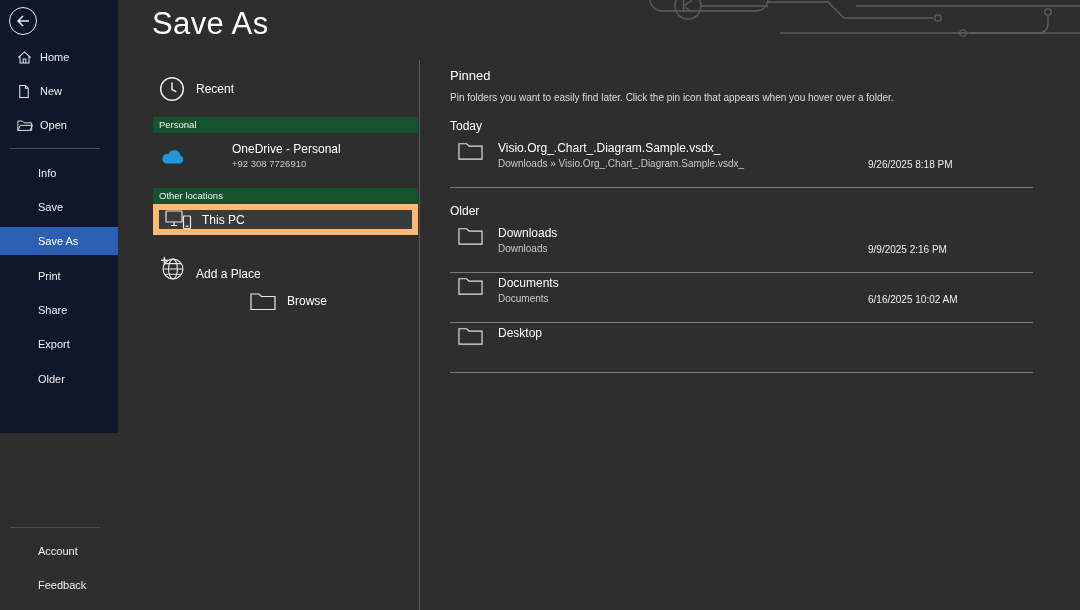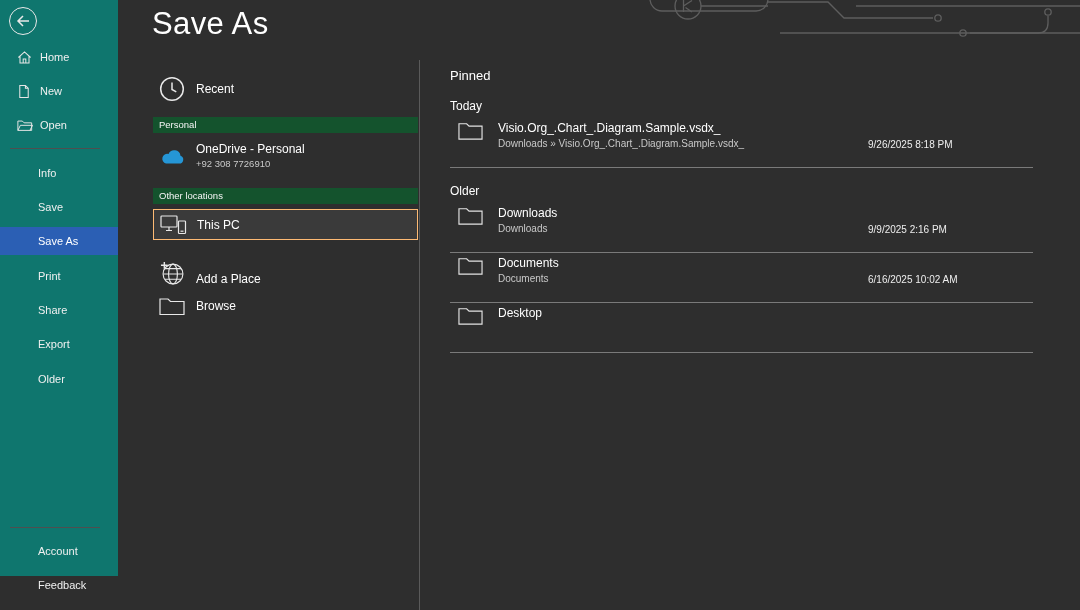--- a/index.html
+++ b/index.html
@@ -5,45 +5,45 @@
   html,body{margin:0;padding:0;}
   body{
     width:1080px;height:610px;position:relative;overflow:hidden;
     background:#2e2e2e;color:#f2f2f2;
     font-family:"Liberation Sans", sans-serif;
     -webkit-font-smoothing:antialiased;
   }
   
   .deco{position:absolute;left:630px;top:0;width:450px;height:42px;z-index:1;}
   
-  .sidebar{position:absolute;left:0;top:0;width:118px;height:576px;background:#0f766e;z-index:5;}
+  .sidebar{position:absolute;left:0;top:0;width:118px;height:433px;background:#0f172a;z-index:5;}
   .back-btn{position:absolute;left:9px;top:7px;width:26px;height:26px;border:1.6px solid #e9e9e9;
     border-radius:50%;display:flex;align-items:center;justify-content:center;cursor:pointer;}
   .snav{position:absolute;left:0;width:118px;height:28px;display:flex;align-items:center;
     font-size:11px;color:#f0f0f0;cursor:pointer;box-sizing:border-box;}
   .snav .sicon{width:16px;height:16px;margin-left:17px;margin-right:7px;display:flex;align-items:center;color:#e6e6e6;flex:0 0 auto;}
   .snav.noicon{padding-left:38px;}
   .snav.selected{background:#2b5fb4;color:#ffffff;}
   .sdiv{position:absolute;left:10px;width:90px;border-top:1px solid #4f4f4f;height:0;}
   
   .page-title{position:absolute;left:152px;top:6px;font-size:31px;font-weight:300;letter-spacing:.4px;color:#ffffff;z-index:4;}
   
   .places{position:absolute;left:153px;top:62px;width:265px;z-index:4;}
   .place-row{display:flex;align-items:center;cursor:pointer;box-sizing:border-box;}
   .place-row .picon{width:28px;display:flex;justify-content:center;align-items:center;margin-left:5px;margin-right:10px;color:#e8e8e8;flex:0 0 auto;}
   .recent-row{height:38px;margin-top:8px;}
   .sect-bar{background:#14532d;color:#f5f5f5;font-size:9.5px;height:16px;line-height:16px;
     padding-left:6px;margin-top:9px;}
-  .onedrive-row{height:46px;}
+  .onedrive-row{height:46px;gap:36px;}
   .two-line .t1{font-size:12px;color:#ffffff;line-height:14px;}
   .two-line .t2{font-size:9.5px;color:#c9c9c9;line-height:12px;margin-top:2px;}
-  .thispc-row{height:31px;border:1px solid #fdba74;background:#3a3a3a;margin-top:5px;}
+  .thispc-row{height:31px;border:6px solid #fdba74;background:#3a3a3a;}
   .plain-label{font-size:12px;color:#ffffff;}
   .addplace-row{height:40px;margin-top:6px;align-items:flex-end;}
-  .browse-row{height:40px;}
+  .browse-row{height:40px;justify-content:center;}
   
   .vdiv{position:absolute;left:419px;top:60px;bottom:0;width:1px;background:#5a5a5a;z-index:4;}
   
   .pinned-col{position:absolute;left:450px;top:62px;width:583px;z-index:4;}
   .pinned-title{font-size:13px;color:#ffffff;margin:6px 0 0 0;font-weight:400;}
   .pinned-desc{font-size:10px;color:#dcdcdc;margin-top:9px;}
   .group-label{font-size:12px;color:#ffffff;margin-top:16px;}
   .folder-row{position:relative;height:46px;display:flex;
     border-bottom:1px solid #7a7a7a;cursor:pointer;}
   .folder-row .ficon{width:26px;margin-left:8px;margin-right:14px;color:#e4e4e4;display:flex;flex:0 0 auto;}
@@ -203,20 +203,21 @@
         </svg>
     </span>
     <span class="plain-label">Browse</span>
   </div>
 </div>
 
 <div class="vdiv"></div>
 
 <div class="pinned-col">
   <div class="pinned-title">Pinned</div>
+  <div class="pinned-desc">Pin folders you want to easily find later. Click the pin icon that appears when you hover over a folder.</div>
 
   <div class="group-label">Today</div>
 
   <div class="folder-row" style="margin-top:8px">
     <span class="ficon">
       <svg width="25" height="20" viewBox="0 0 26 20">
           <path d="M1 2.5 H9 L11.5 5 H25 V18.5 H1 Z" fill="none" stroke="currentColor" stroke-width="1.2"></path>
         </svg>
     </span>
     <span>

